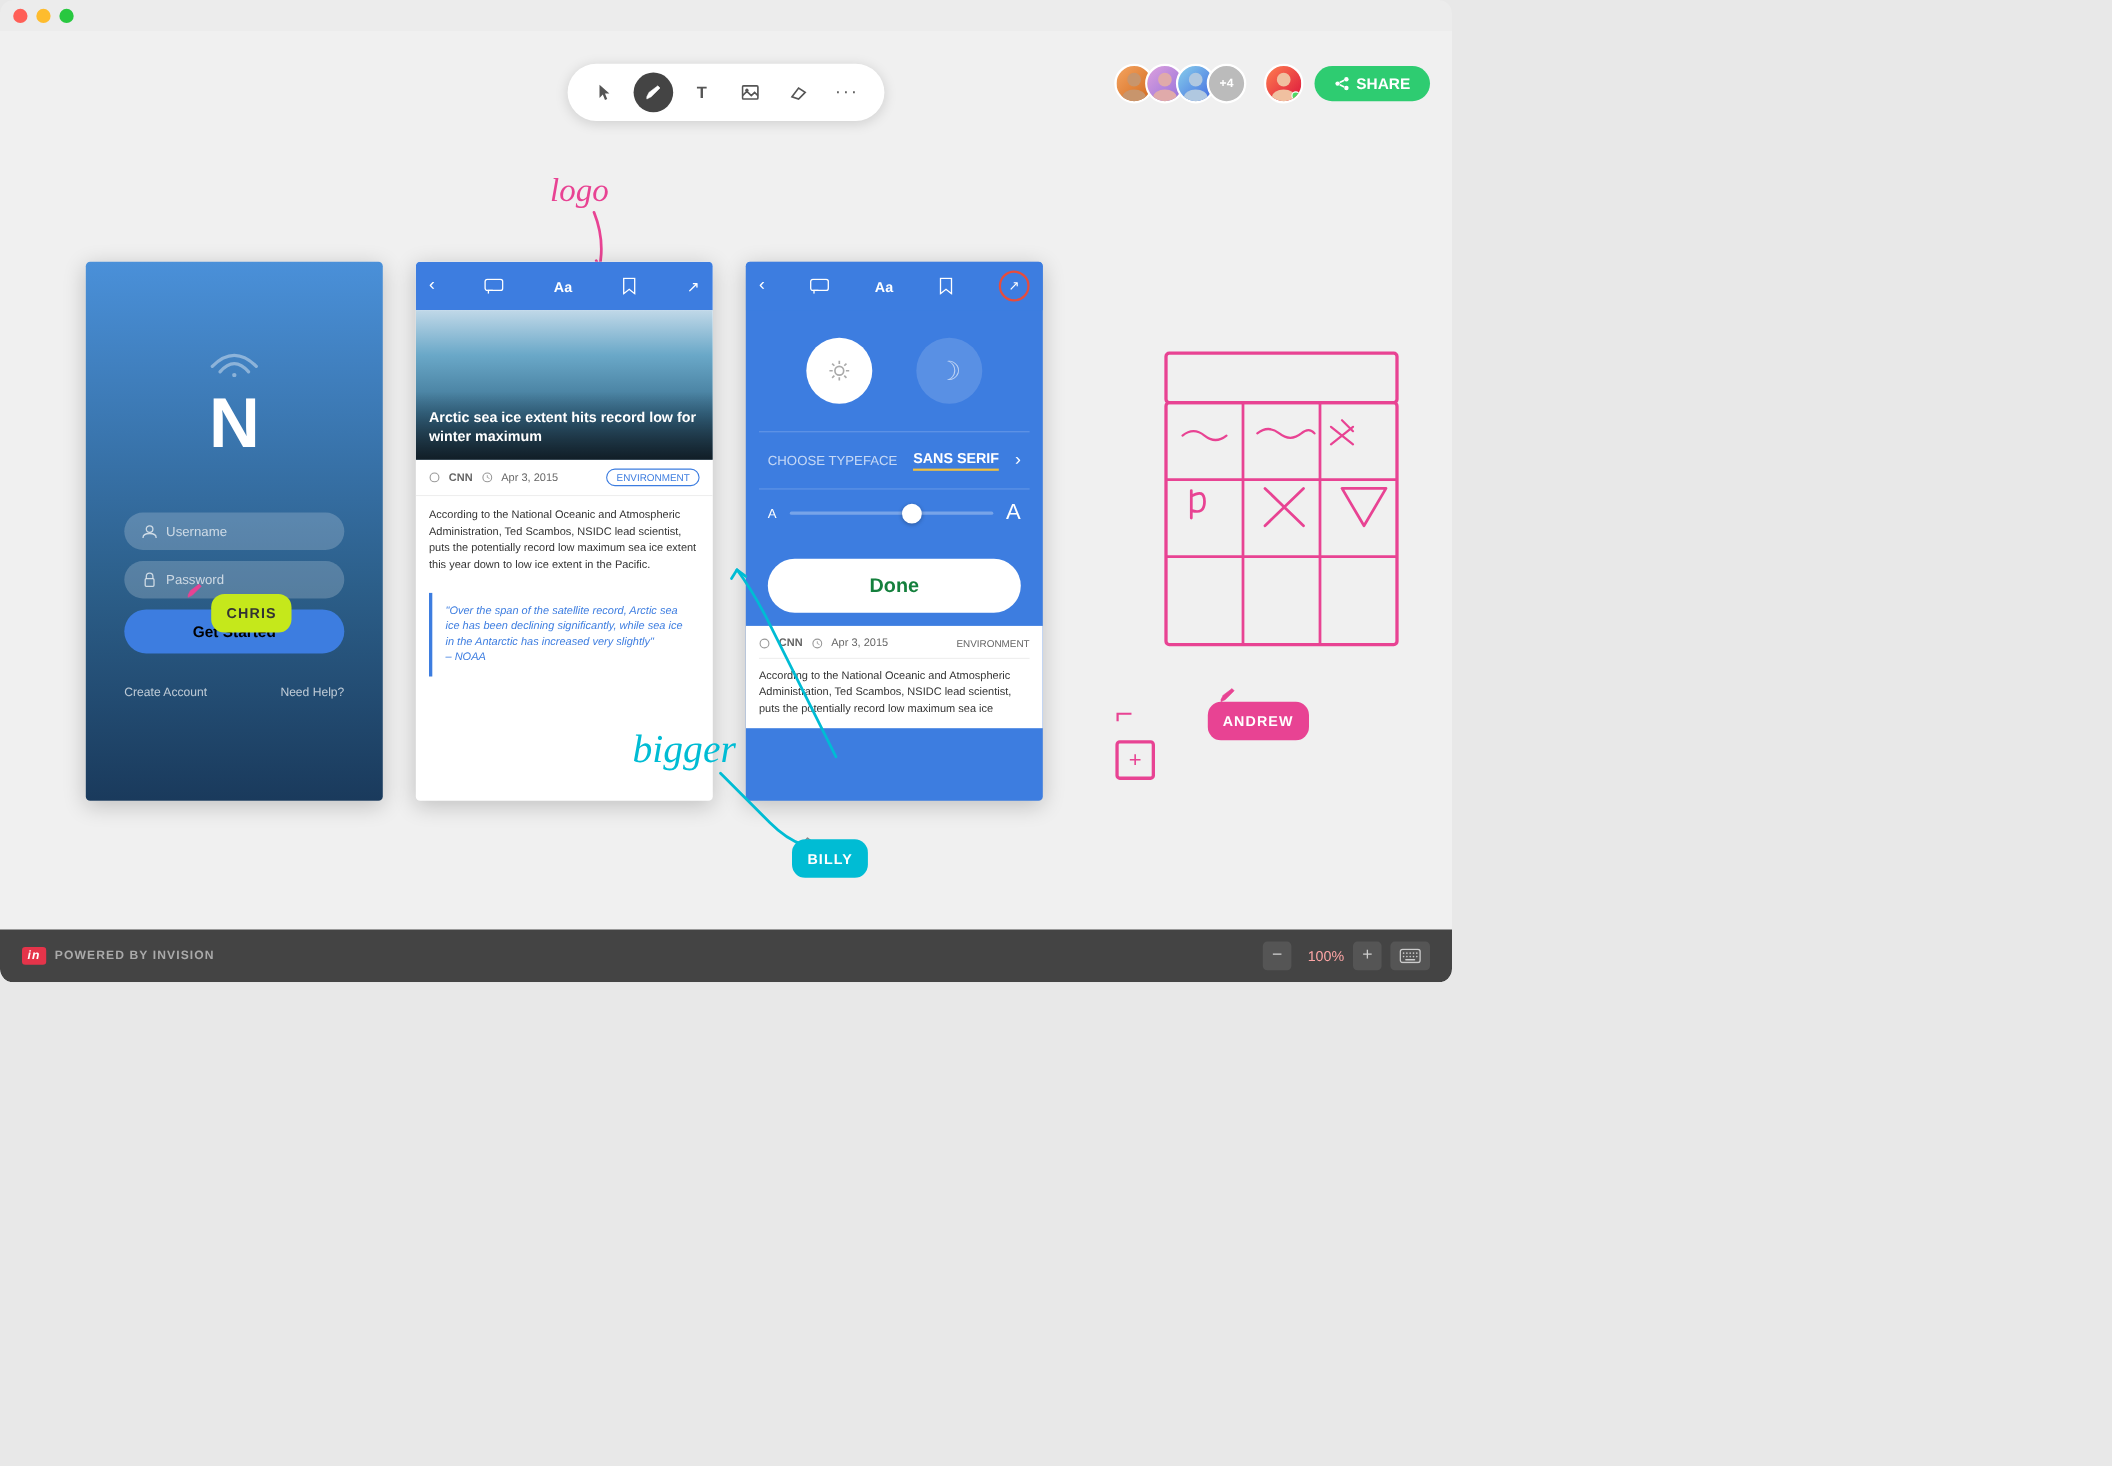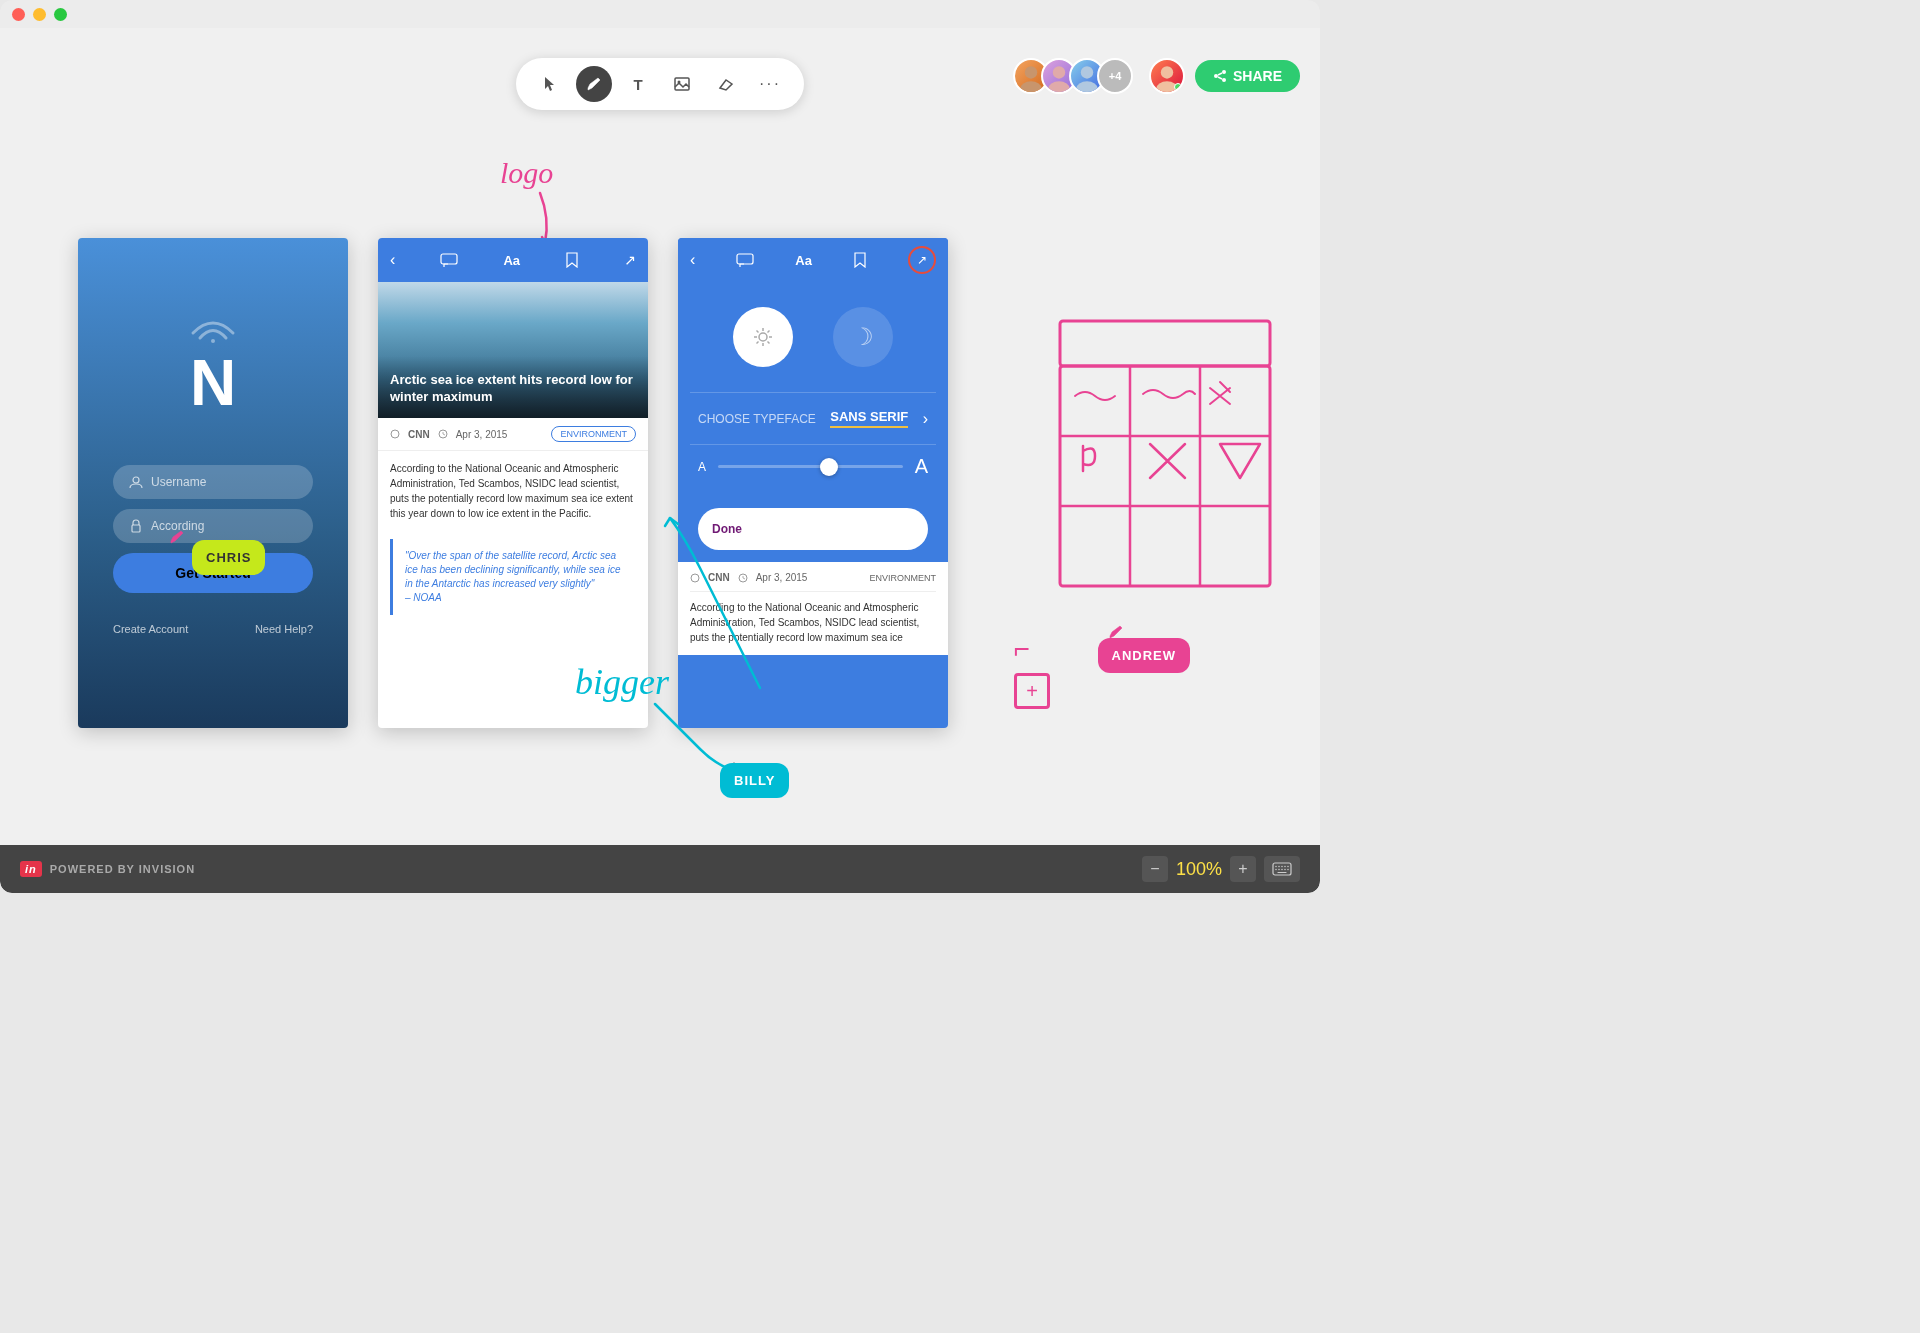--- a/index.html
+++ b/index.html
@@ -302,25 +302,25 @@
       width: 18px; height: 18px;
       background: white;
       border-radius: 50%;
       position: absolute;
       top: -7.5px;
       left: 55%;
       box-shadow: 0 1px 4px rgba(0,0,0,0.3);
     }
     .reader-done-btn {
       background: white;
-      color: #701a75;
+      color: #15803d;
       border-radius: 25px;
       padding: 14px;
-      text-align: left;
-      font-size: 12px;
+      text-align: center;
+      font-size: 18px;
       font-weight: 600;
       margin: 20px 20px 12px;
     }
     .reader-article-bottom {
       background: white;
       padding: 10px 12px;
     }
     .reader-article-meta {
       display: flex;
       align-items: center;
@@ -409,24 +409,24 @@
       background: #555;
       color: #ccc;
       border: none;
       width: 26px; height: 26px;
       border-radius: 4px;
       font-size: 16px;
       cursor: pointer;
       display: flex; align-items: center; justify-content: center;
     }
     .zoom-value {
-      color: #fde047;
-      font-size: 18px;
+      color: #fca5a5;
+      font-size: 13px;
       min-width: 40px;
-      text-align: left;
+      text-align: right;
     }
     .keyboard-icon {
       background: #555;
       color: #ccc;
       border: none;
       width: 36px; height: 26px;
       border-radius: 4px;
       cursor: pointer;
       display: flex; align-items: center; justify-content: center;
       font-size: 14px;
@@ -559,21 +559,21 @@
             <circle cx="7" cy="5" r="3" fill="none" stroke="rgba(255,255,255,0.7)" stroke-width="1.2"></circle>
             <path d="M1 13 Q1 9 7 9 Q13 9 13 13" fill="none" stroke="rgba(255,255,255,0.7)" stroke-width="1.2"></path>
           </svg>
         <span style="color:rgba(255,255,255,0.7); font-size:12px;">Username</span>
       </div>
       <div class="login-field">
         <svg width="14" height="14" viewBox="0 0 14 14">
             <rect x="3" y="6" width="8" height="7" rx="1" fill="none" stroke="rgba(255,255,255,0.7)" stroke-width="1.2"></rect>
             <path d="M4 6 V4 Q4 1 7 1 Q10 1 10 4 V6" fill="none" stroke="rgba(255,255,255,0.7)" stroke-width="1.2"></path>
           </svg>
-        <span style="color:rgba(255,255,255,0.7); font-size:12px;">According</span>
+        <span style="color:rgba(255,255,255,0.7); font-size:12px;">Password</span>
       </div>
       <div class="login-btn">
         <span>Get Started</span>
       </div>
     </div>
 
     <div class="login-footer">
       <span>Create Account</span>
       <span>Need Help?</span>
     </div>

